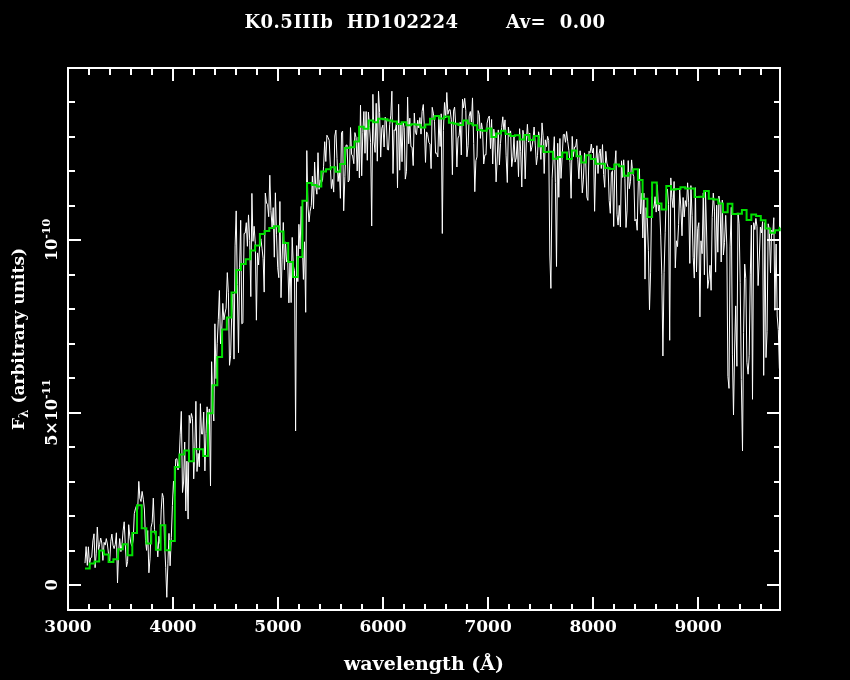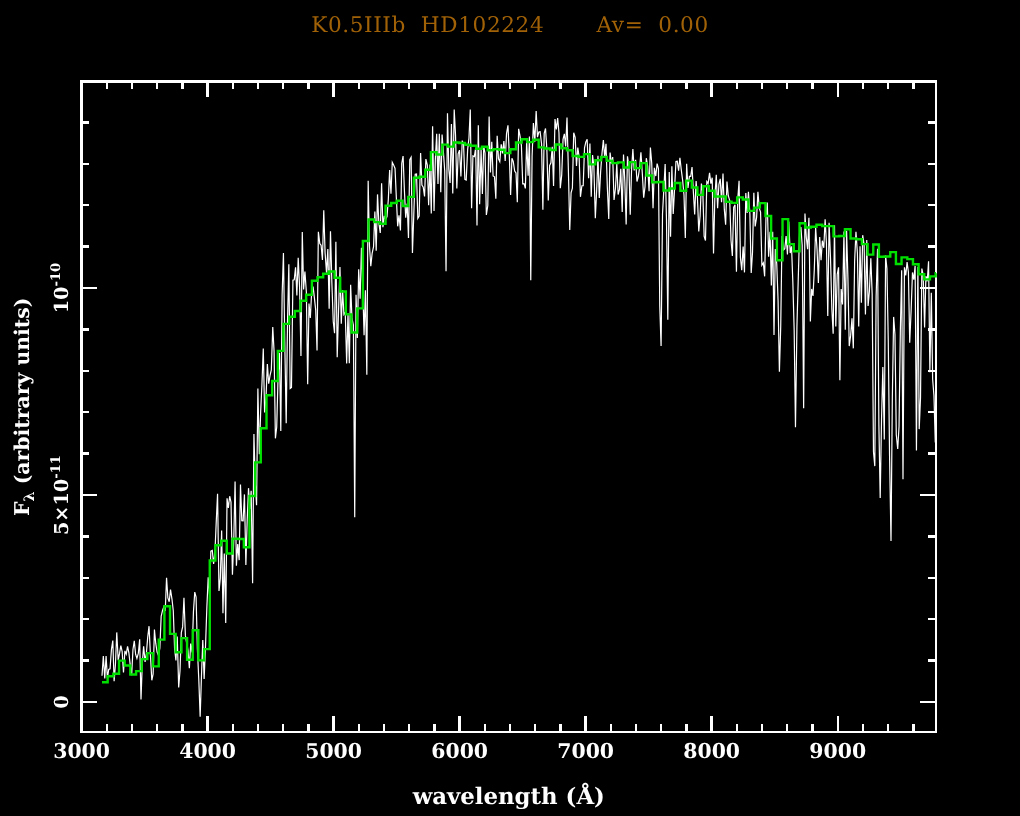--- a/index.html
+++ b/index.html
@@ -1,20 +1,20 @@
 <!DOCTYPE html>
 <html><head>
 <meta charset="utf-8">
 <style>
   html,body{margin:0;padding:0;background:#000;}
   .screen{position:relative;width:850px;height:680px;background:#000;overflow:hidden;
           font-family:"DejaVu Serif","Liberation Serif",serif;}
   .plot-title{position:absolute;top:11px;left:50%;transform:translateX(-50%);
 
-              color:#a16207;font-size:18px;font-weight:normal;white-space:pre;letter-spacing:0.5px;}
+              color:#ffffff;font-size:18px;font-weight:bold;white-space:pre;letter-spacing:0.5px;}
   svg{position:absolute;left:0;top:0;}
   text{font-family:"DejaVu Serif","Liberation Serif",serif;font-weight:bold;fill:#fff;}
 </style>
 </head>
 <body>
 
 <div class="screen">
   <div class="plot-title">K0.5IIIb  HD102224       Av=  0.00</div>
   <svg width="850" height="680" viewBox="0 0 850 680">
       <rect x="68" y="68" width="712" height="542" fill="none" stroke="#ffffff" stroke-width="2" shape-rendering="crispEdges"></rect>

